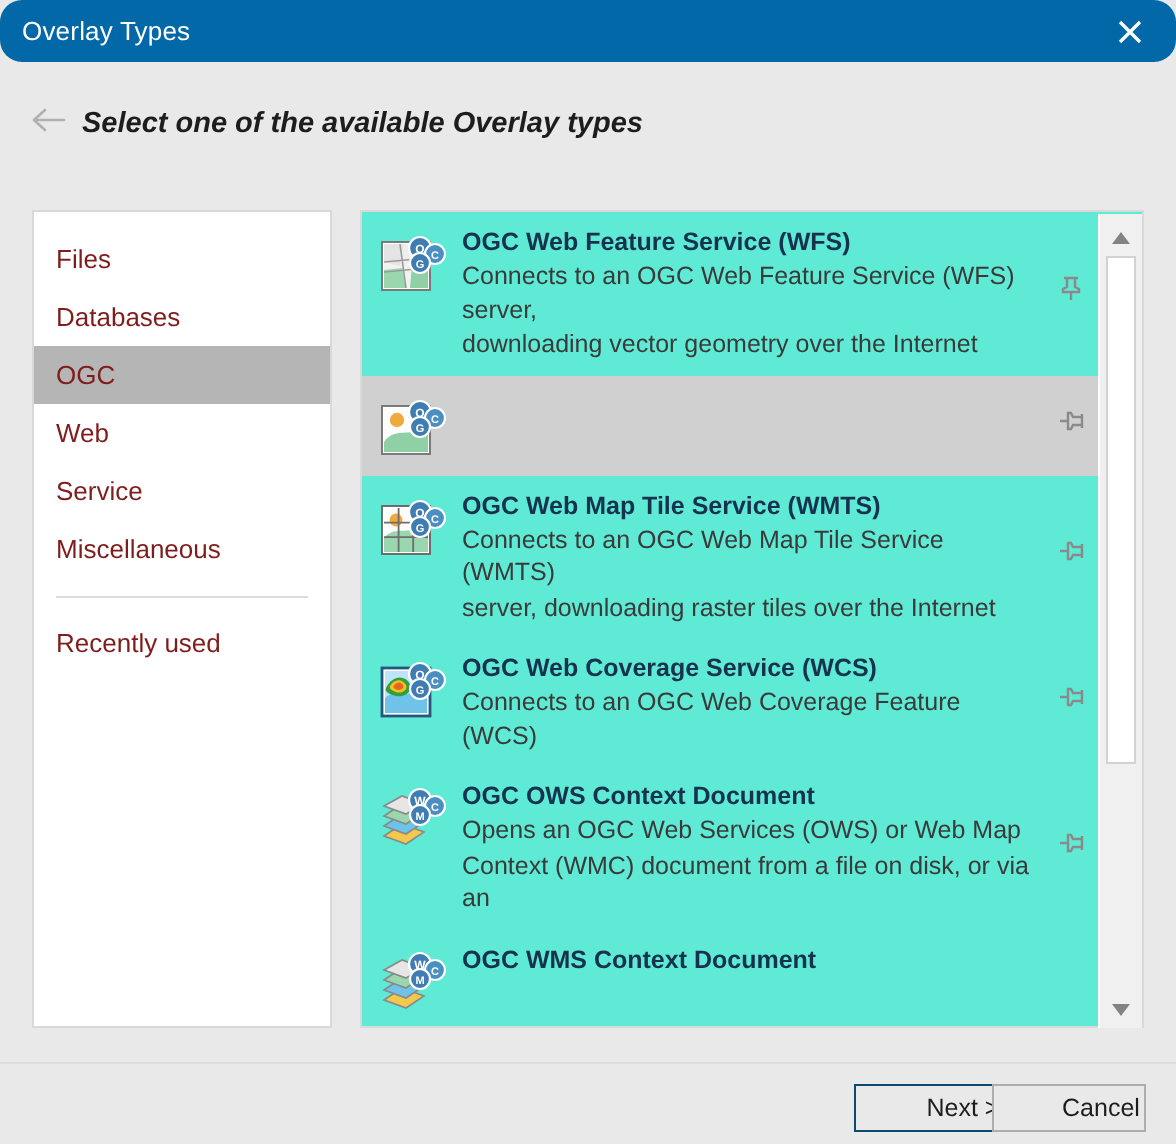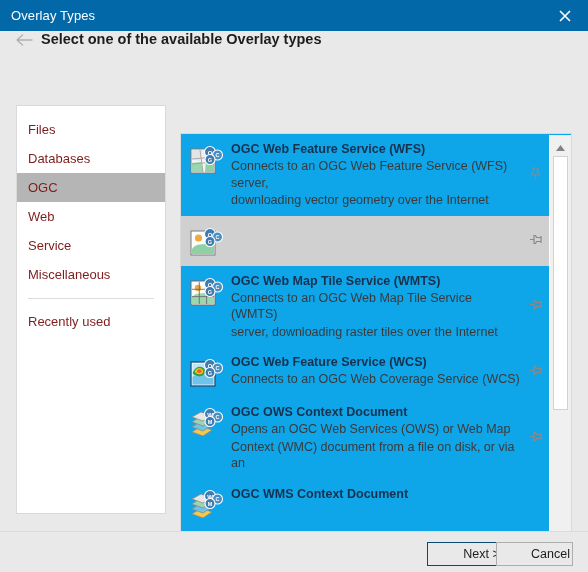--- a/index.html
+++ b/index.html
@@ -13,21 +13,21 @@
     background: #e9e9e9;
     overflow: hidden;
     -webkit-font-smoothing: antialiased;
   }
 
   
   .titlebar {
     position: absolute; left: 0; top: 0;
     width: 588px; height: 31px;
     background: #0368a8;
-    display: flex; align-items: center;
+    display: flex; align-items: center; border-radius: 11px;
   }
   .titlebar-text {
     color: #ffffff;
     font-size: 13px;
     margin-left: 11px;
     letter-spacing: .1px;
     user-select: none;
   }
   .titlebar-close {
     position: absolute; right: 0; top: 0;
@@ -35,21 +35,21 @@
     display: flex; align-items: center; justify-content: center;
     cursor: default;
   }
   .titlebar-close svg { display:block; }
 
   
   .header {
     position: absolute; left: 0; top: 31px;
     width: 588px; height: 62px;
     background: #e9e9e9;
-    display: flex; align-items: flex-start;
+    display: flex; align-items: center; font-style: italic;
   }
   .back-arrow {
     margin-left: 13px;
     width: 22px; height: 22px;
     display: flex; align-items: center; justify-content: center;
     cursor: default;
   }
   .header-title {
     margin-left: 6px;
     font-size: 14.5px;
@@ -85,23 +85,22 @@
   .side-item.selected { background: #b5b5b5; }
   .side-divider {
     height: 1px; background: #dcdcdc;
     margin: 9px 11px 8px 11px;
   }
 
   
   .listpanel {
     position: absolute; left: 180px; top: 12px;
     width: 392px; height: 409px;
-    background: #0ea5e9;
+    background: #5eead4;
     border: 1px solid #d9d9d9;
-    margin-top: 28px;
   }
   .listviewport {
     position: absolute; left: 0; top: 0;
     width: 369px; height: 407px;
     overflow: hidden;
   }
   .item-row {
     position: relative;
     display: flex;
     padding: 7px 0 7px 8px;
@@ -341,22 +340,22 @@
             <path d="M7.8 15 C9.2 12.8, 11.6 12.6, 12.6 14.8 C13.2 16.2, 11.3 17.3, 9.8 16.9 C8.6 16.6, 7.4 15.8, 7.8 15 Z" fill="#e8622a"></path>
             <circle cx="21" cy="9" r="5.5" fill="#3e7cb1" stroke="#ffffff" stroke-width="1.1"></circle>
             <text x="21" y="11.5" font-size="6" fill="#ffffff" text-anchor="middle" font-family="Liberation Sans, sans-serif" font-weight="bold">O</text>
             <circle cx="28.5" cy="12" r="5" fill="#4a8ec2" stroke="#ffffff" stroke-width="1.1"></circle>
             <text x="28.5" y="14.3" font-size="5.5" fill="#ffffff" text-anchor="middle" font-family="Liberation Sans, sans-serif" font-weight="bold">C</text>
             <circle cx="21" cy="16.5" r="5" fill="#3e7cb1" stroke="#ffffff" stroke-width="1.1"></circle>
             <text x="21" y="18.8" font-size="5.5" fill="#ffffff" text-anchor="middle" font-family="Liberation Sans, sans-serif" font-weight="bold">G</text>
           </svg>
         </div>
         <div class="item-text">
-          <div class="item-title">OGC Web Feature Service (WCS)</div>
-          <div class="item-desc">Connects to an OGC Web Coverage Service (WCS)</div>
+          <div class="item-title">OGC Web Coverage Service (WCS)</div>
+          <div class="item-desc">Connects to an OGC Web Coverage Feature (WCS)</div>
         </div>
         <div class="pin-btn">
           <span>
             <svg width="13" height="13" viewBox="0 0 13 13">
               <path d="M12 3 L12 10 M12 4.5 L7.5 4.5 L6.5 2.5 L5 2.5 L5 10.5 L6.5 10.5 L7.5 8.5 L12 8.5 M5 6.5 L1 6.5" stroke="#8a8a8a" stroke-width="1.2" fill="none"></path>
             </svg>
           </span>
         </div>
       </div>
 

